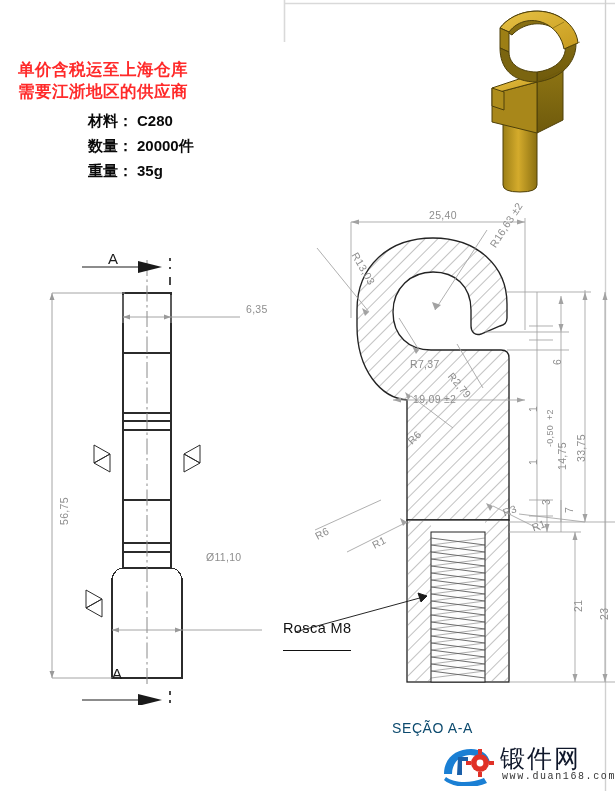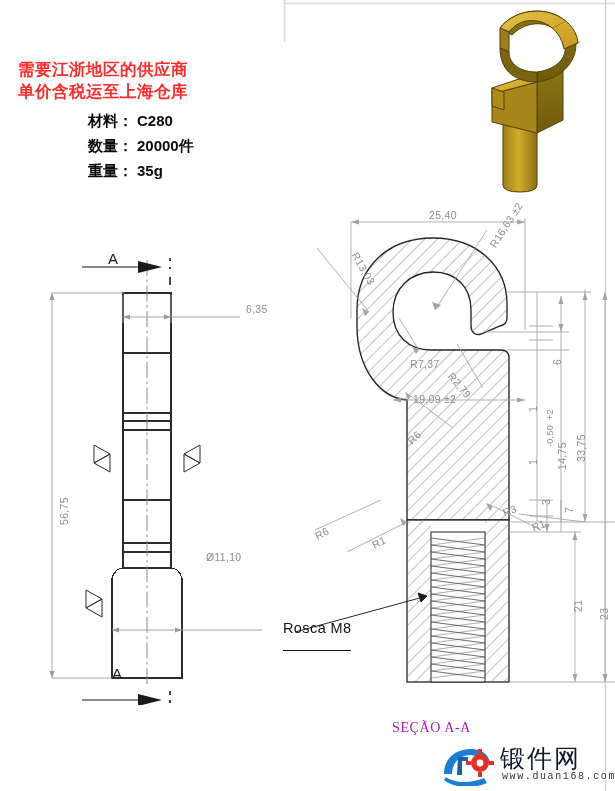--- a/index.html
+++ b/index.html
@@ -23,21 +23,21 @@
   .spec-value{font-size:15px;font-weight:bold;color:#0a0a0a;margin-left:4px;}
 
   
   .dim{
     color:#8d8d8d;font-size:10.5px;font-family:"Liberation Sans",sans-serif;
     white-space:nowrap;letter-spacing:.3px;
   }
   .rot90{transform:rotate(-90deg);transform-origin:0 0;}
 
   .letter-A{font-size:15px;color:#1a1a1a;font-family:"Liberation Sans",sans-serif;}
-  .caption{font-size:14px;color:#a21caf;letter-spacing:.6px;white-space:nowrap;font-family:Liberation Serif, serif;}
+  .caption{font-size:14px;color:#0c4a6e;letter-spacing:.6px;white-space:nowrap;}
   .rosca{
     font-size:14.5px;color:#111;letter-spacing:.4px;white-space:nowrap;
     border-bottom:1px solid #111;padding-bottom:14px;
   }
 
   
   #watermark{left:440px;top:744px;width:170px;height:44px;}
   .wm-cn{
     position:absolute;left:60px;top:-2px;font-size:25px;font-weight:normal;
     color:#0f172a;letter-spacing:2px;white-space:nowrap;
@@ -53,22 +53,22 @@
 
 <div class="stage">
 
   <svg class="abs" style="left:0;top:0;" width="615" height="791">
     <line x1="284" y1="3.5" x2="615" y2="3.5" stroke="#d9d9d9" stroke-width="1.6"></line>
     <line x1="284.5" y1="0" x2="284.5" y2="42" stroke="#d9d9d9" stroke-width="1.6"></line>
     <line x1="605.5" y1="0" x2="605.5" y2="791" stroke="#d0d0d0" stroke-width="1.4"></line>
   </svg>
 
   <div class="abs" id="note-block">
+    <div class="note-red">单价含税运至上海仓库</div>
     <div class="note-red">需要江浙地区的供应商</div>
-    <div class="note-red">单价含税运至上海仓库</div>
     <div style="height:6px"></div>
     <div class="spec-row">
       <span class="spec-label">材料：</span>
       <span class="spec-value">C280</span>
     </div>
     <div class="spec-row">
       <span class="spec-label">数量：</span>
       <span class="spec-value">20000件</span>
     </div>
     <div class="spec-row">

